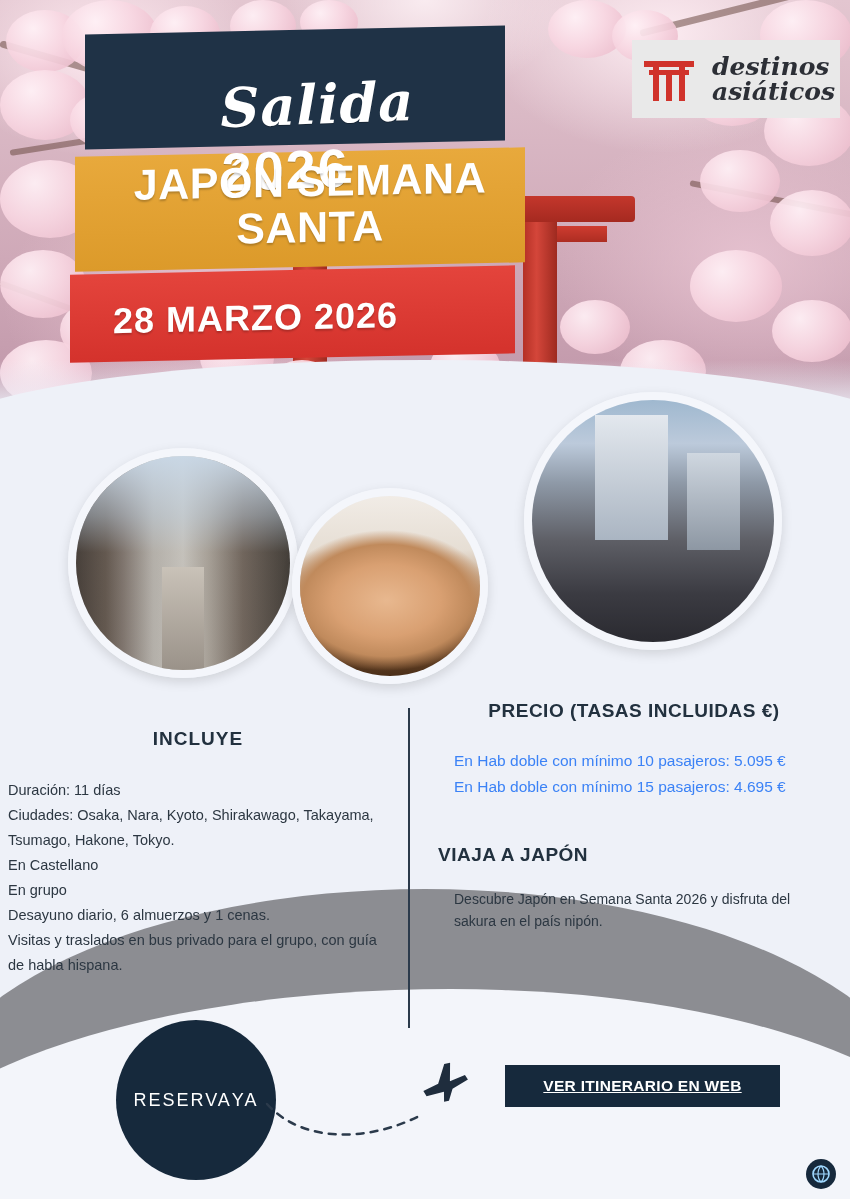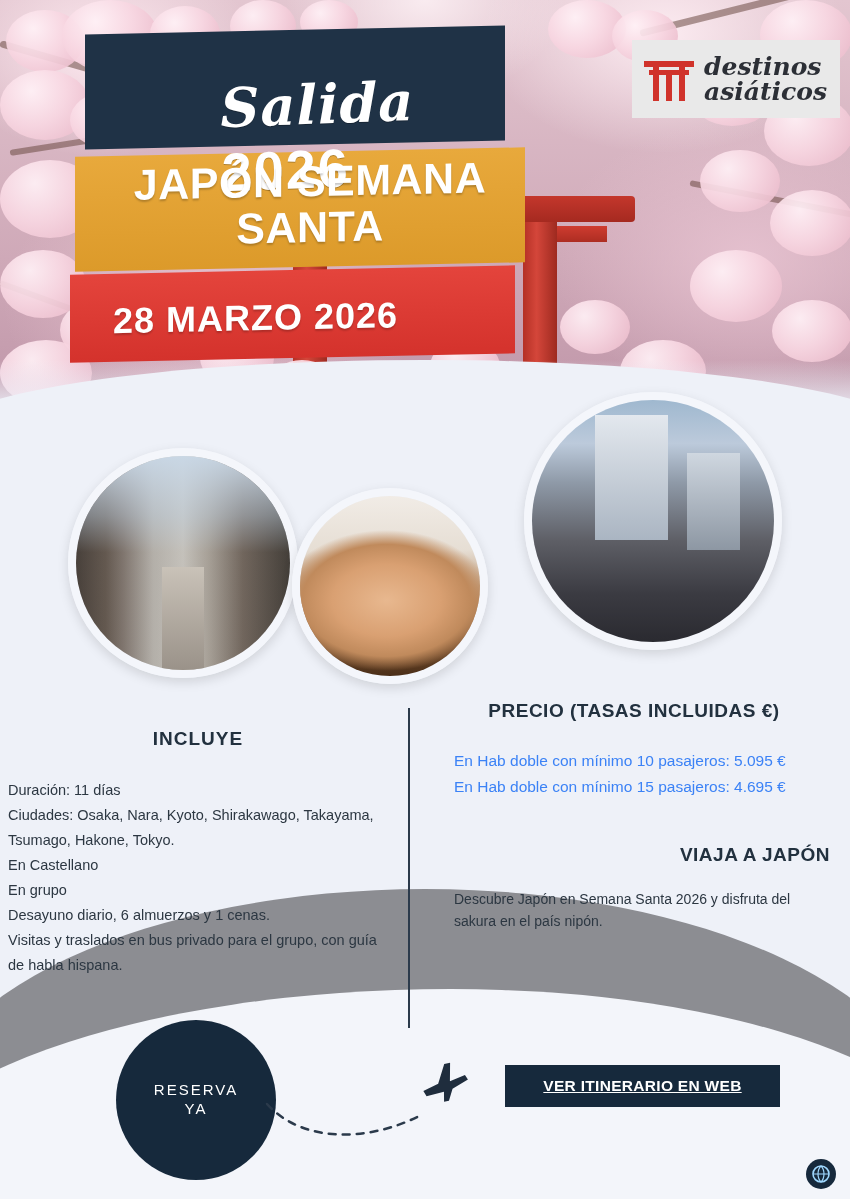--- a/index.html
+++ b/index.html
@@ -124,21 +124,21 @@
     position:absolute; left:28px; top:266px; width:400px;
     color:#ffffff; font-weight:bold; font-size:36px; letter-spacing:1px;
     text-shadow:0 2px 2px rgba(0,0,0,.2);
     transform:skewY(-1.2deg);
     z-index:5;
   }
 
   
   .logo {
     position:absolute; right:10px; top:40px; width:208px; height:78px;
-    background:#e9e9e9; display:flex; align-items:center; gap:8px; padding:6px 10px;
+    background:#e9e9e9; display:flex; align-items:center; gap:16px; padding:6px 10px;
   }
   .logo-mark { width:54px; height:52px; position:relative; flex:0 0 54px; }
   .logo-text { font-family:"DejaVu Serif", serif; font-style:italic; font-weight:bold; color:#2c2f36; line-height:1.02; }
   .logo-text .l1 { font-size:25px; display:block; }
   .logo-text .l2 { font-size:25px; display:block; }
 
   
   .circles { position:absolute; top:392px; left:0; width:850px; height:300px; }
   .circ {
     position:absolute; border-radius:50%;
@@ -193,31 +193,31 @@
     letter-spacing:1px; margin-bottom:28px;
   }
   .h-precio {
     text-align:center; font-weight:bold; font-size:19px; color:#22313f;
     letter-spacing:.5px; margin-bottom:26px;
   }
   .incluye-list { font-size:14.5px; color:#2c3742; line-height:1.72; }
   .incluye-list div { white-space:pre-line; }
   .precio-list { font-size:15.5px; color:#3b82f6; line-height:1.68; padding-left:16px; }
   .h-viaja {
-    text-align:right; font-weight:bold; font-size:19px; color:#22313f;
+    text-align:left; font-weight:bold; font-size:19px; color:#22313f;
     letter-spacing:.5px; margin-top:44px; margin-bottom:22px;
   }
   .viaja-text { font-size:14px; color:#2c3742; line-height:1.6; padding-left:16px; }
 
   
   .reserva {
     position:absolute; left:116px; top:1020px; width:160px; height:160px;
     background:#16293c; border-radius:50%;
-    display:flex; flex-direction:column; align-items:center; justify-content:center;
-    color:#fff; font-size:15px; font-weight:500; letter-spacing:2px; line-height:1.25;
+    display:flex; flex-direction:row; align-items:center; justify-content:center;
+    color:#fff; font-size:18px; font-weight:500; letter-spacing:2px; line-height:1.25;
     text-align:center;
   }
   .dashes { position:absolute; left:265px; top:1100px; width:160px; height:40px; }
   .plane { position:absolute; left:418px; top:1058px; font-size:46px; color:#1f2d3d; }
   .cta {
     position:absolute; left:505px; top:1065px; width:275px; height:42px;
     background:#16293c; color:#fff; display:flex; align-items:center; justify-content:center;
     font-weight:bold; font-size:15.5px; letter-spacing:.3px;
   }
   .cta span { text-decoration:underline; }

